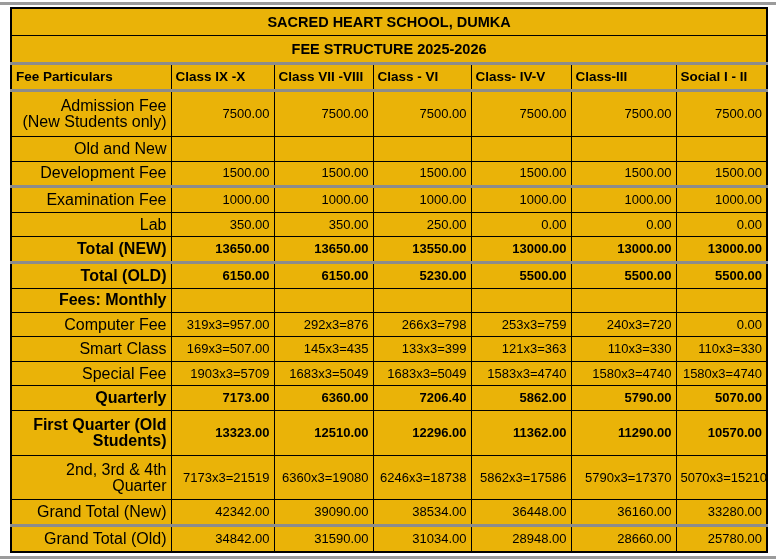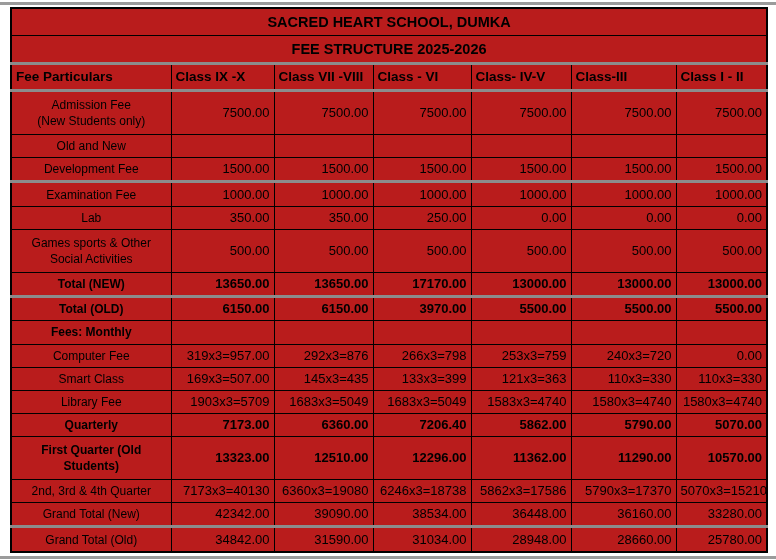--- a/index.html
+++ b/index.html
@@ -6,34 +6,34 @@
   body{
     width:776px;height:560px;position:relative;background:#ffffff;
     font-family:"Liberation Sans",sans-serif;color:#000;overflow:hidden;
   }
   .edge-bar{position:absolute;left:0;width:776px;height:3px;background:#9b9b9b;}
   #top-edge{top:2px;}
   #bottom-edge{top:556px;}
   table{
     position:absolute;left:10px;top:7px;width:756px;height:546px;
     border-collapse:collapse;table-layout:fixed;
-    border:2px solid #000;background:#b91c1c;
+    border:2px solid #000;background:#eab308;
   }
   td{
     border:1px solid #000;
     font-size:13px;line-height:16px;
     padding:1px 4px;overflow:hidden;vertical-align:middle;
   }
   tr.title-row td{
     font-weight:bold;text-align:center;font-size:14.5px;height:24px;
   }
   tr#header-row td{
     font-weight:bold;text-align:left;font-size:13.5px;height:22px;
   }
-  td.label-cell{text-align:center;white-space:pre-line;font-size:12px;}
+  td.label-cell{text-align:right;white-space:pre-line;font-size:16px;}
   td.num-cell{text-align:right;}
   td.formula-cell{text-align:right;}
   tr.bold td{font-weight:bold;}
   tr.thick-top td{border-top:3px solid #8c8c8c;}
 </style>
 </head>
 <body>
 
 <div class="edge-bar" id="top-edge"></div>
 
@@ -54,21 +54,21 @@
     <tr class="title-row">
       <td colspan="7">FEE STRUCTURE 2025-2026</td>
     </tr>
     <tr id="header-row" class="thick-top">
         <td>Fee Particulars</td>
         <td>Class IX -X</td>
         <td>Class VII -VIII</td>
         <td>Class - VI</td>
         <td>Class- IV-V</td>
         <td>Class-III</td>
-        <td>Class I - II</td>
+        <td>Social I - II</td>
       </tr>
   </thead>
   <tbody id="table-body">
       <tr class="thick-top">
         <td class="label-cell">Admission Fee
 (New Students only)</td>
         <td class="num-cell">7500.00</td>
         <td class="num-cell">7500.00</td>
         <td class="num-cell">7500.00</td>
         <td class="num-cell">7500.00</td>
@@ -104,44 +104,34 @@
       </tr>
       <tr>
         <td class="label-cell">Lab</td>
         <td class="num-cell">350.00</td>
         <td class="num-cell">350.00</td>
         <td class="num-cell">250.00</td>
         <td class="num-cell">0.00</td>
         <td class="num-cell">0.00</td>
         <td class="num-cell">0.00</td>
       </tr>
-      <tr>
-        <td class="label-cell">Games sports &amp; Other
-Social Activities</td>
-        <td class="num-cell">500.00</td>
-        <td class="num-cell">500.00</td>
-        <td class="num-cell">500.00</td>
-        <td class="num-cell">500.00</td>
-        <td class="num-cell">500.00</td>
-        <td class="num-cell">500.00</td>
-      </tr>
       <tr class="bold">
         <td class="label-cell">Total (NEW)</td>
         <td class="num-cell">13650.00</td>
         <td class="num-cell">13650.00</td>
-        <td class="num-cell">17170.00</td>
+        <td class="num-cell">13550.00</td>
         <td class="num-cell">13000.00</td>
         <td class="num-cell">13000.00</td>
         <td class="num-cell">13000.00</td>
       </tr>
       <tr class="thick-top bold">
         <td class="label-cell">Total (OLD)</td>
         <td class="num-cell">6150.00</td>
         <td class="num-cell">6150.00</td>
-        <td class="num-cell">3970.00</td>
+        <td class="num-cell">5230.00</td>
         <td class="num-cell">5500.00</td>
         <td class="num-cell">5500.00</td>
         <td class="num-cell">5500.00</td>
       </tr>
       <tr class="bold">
         <td class="label-cell">Fees: Monthly</td>
         <td class="num-cell"></td>
         <td class="num-cell"></td>
         <td class="num-cell"></td>
         <td class="num-cell"></td>
@@ -160,21 +150,21 @@
       <tr>
         <td class="label-cell">Smart Class</td>
         <td class="formula-cell">169x3=507.00</td>
         <td class="formula-cell">145x3=435</td>
         <td class="formula-cell">133x3=399</td>
         <td class="formula-cell">121x3=363</td>
         <td class="formula-cell">110x3=330</td>
         <td class="formula-cell">110x3=330</td>
       </tr>
       <tr>
-        <td class="label-cell">Library Fee</td>
+        <td class="label-cell">Special Fee</td>
         <td class="formula-cell">1903x3=5709</td>
         <td class="formula-cell">1683x3=5049</td>
         <td class="formula-cell">1683x3=5049</td>
         <td class="formula-cell">1583x3=4740</td>
         <td class="formula-cell">1580x3=4740</td>
         <td class="formula-cell">1580x3=4740</td>
       </tr>
       <tr class="bold">
         <td class="label-cell">Quarterly</td>
         <td class="num-cell">7173.00</td>
@@ -189,21 +179,21 @@
 Students)</td>
         <td class="num-cell">13323.00</td>
         <td class="num-cell">12510.00</td>
         <td class="num-cell">12296.00</td>
         <td class="num-cell">11362.00</td>
         <td class="num-cell">11290.00</td>
         <td class="num-cell">10570.00</td>
       </tr>
       <tr>
         <td class="label-cell">2nd, 3rd &amp; 4th Quarter</td>
-        <td class="formula-cell">7173x3=40130</td>
+        <td class="formula-cell">7173x3=21519</td>
         <td class="formula-cell">6360x3=19080</td>
         <td class="formula-cell">6246x3=18738</td>
         <td class="formula-cell">5862x3=17586</td>
         <td class="formula-cell">5790x3=17370</td>
         <td class="formula-cell">5070x3=15210</td>
       </tr>
       <tr>
         <td class="label-cell">Grand Total (New)</td>
         <td class="num-cell">42342.00</td>
         <td class="num-cell">39090.00</td>

